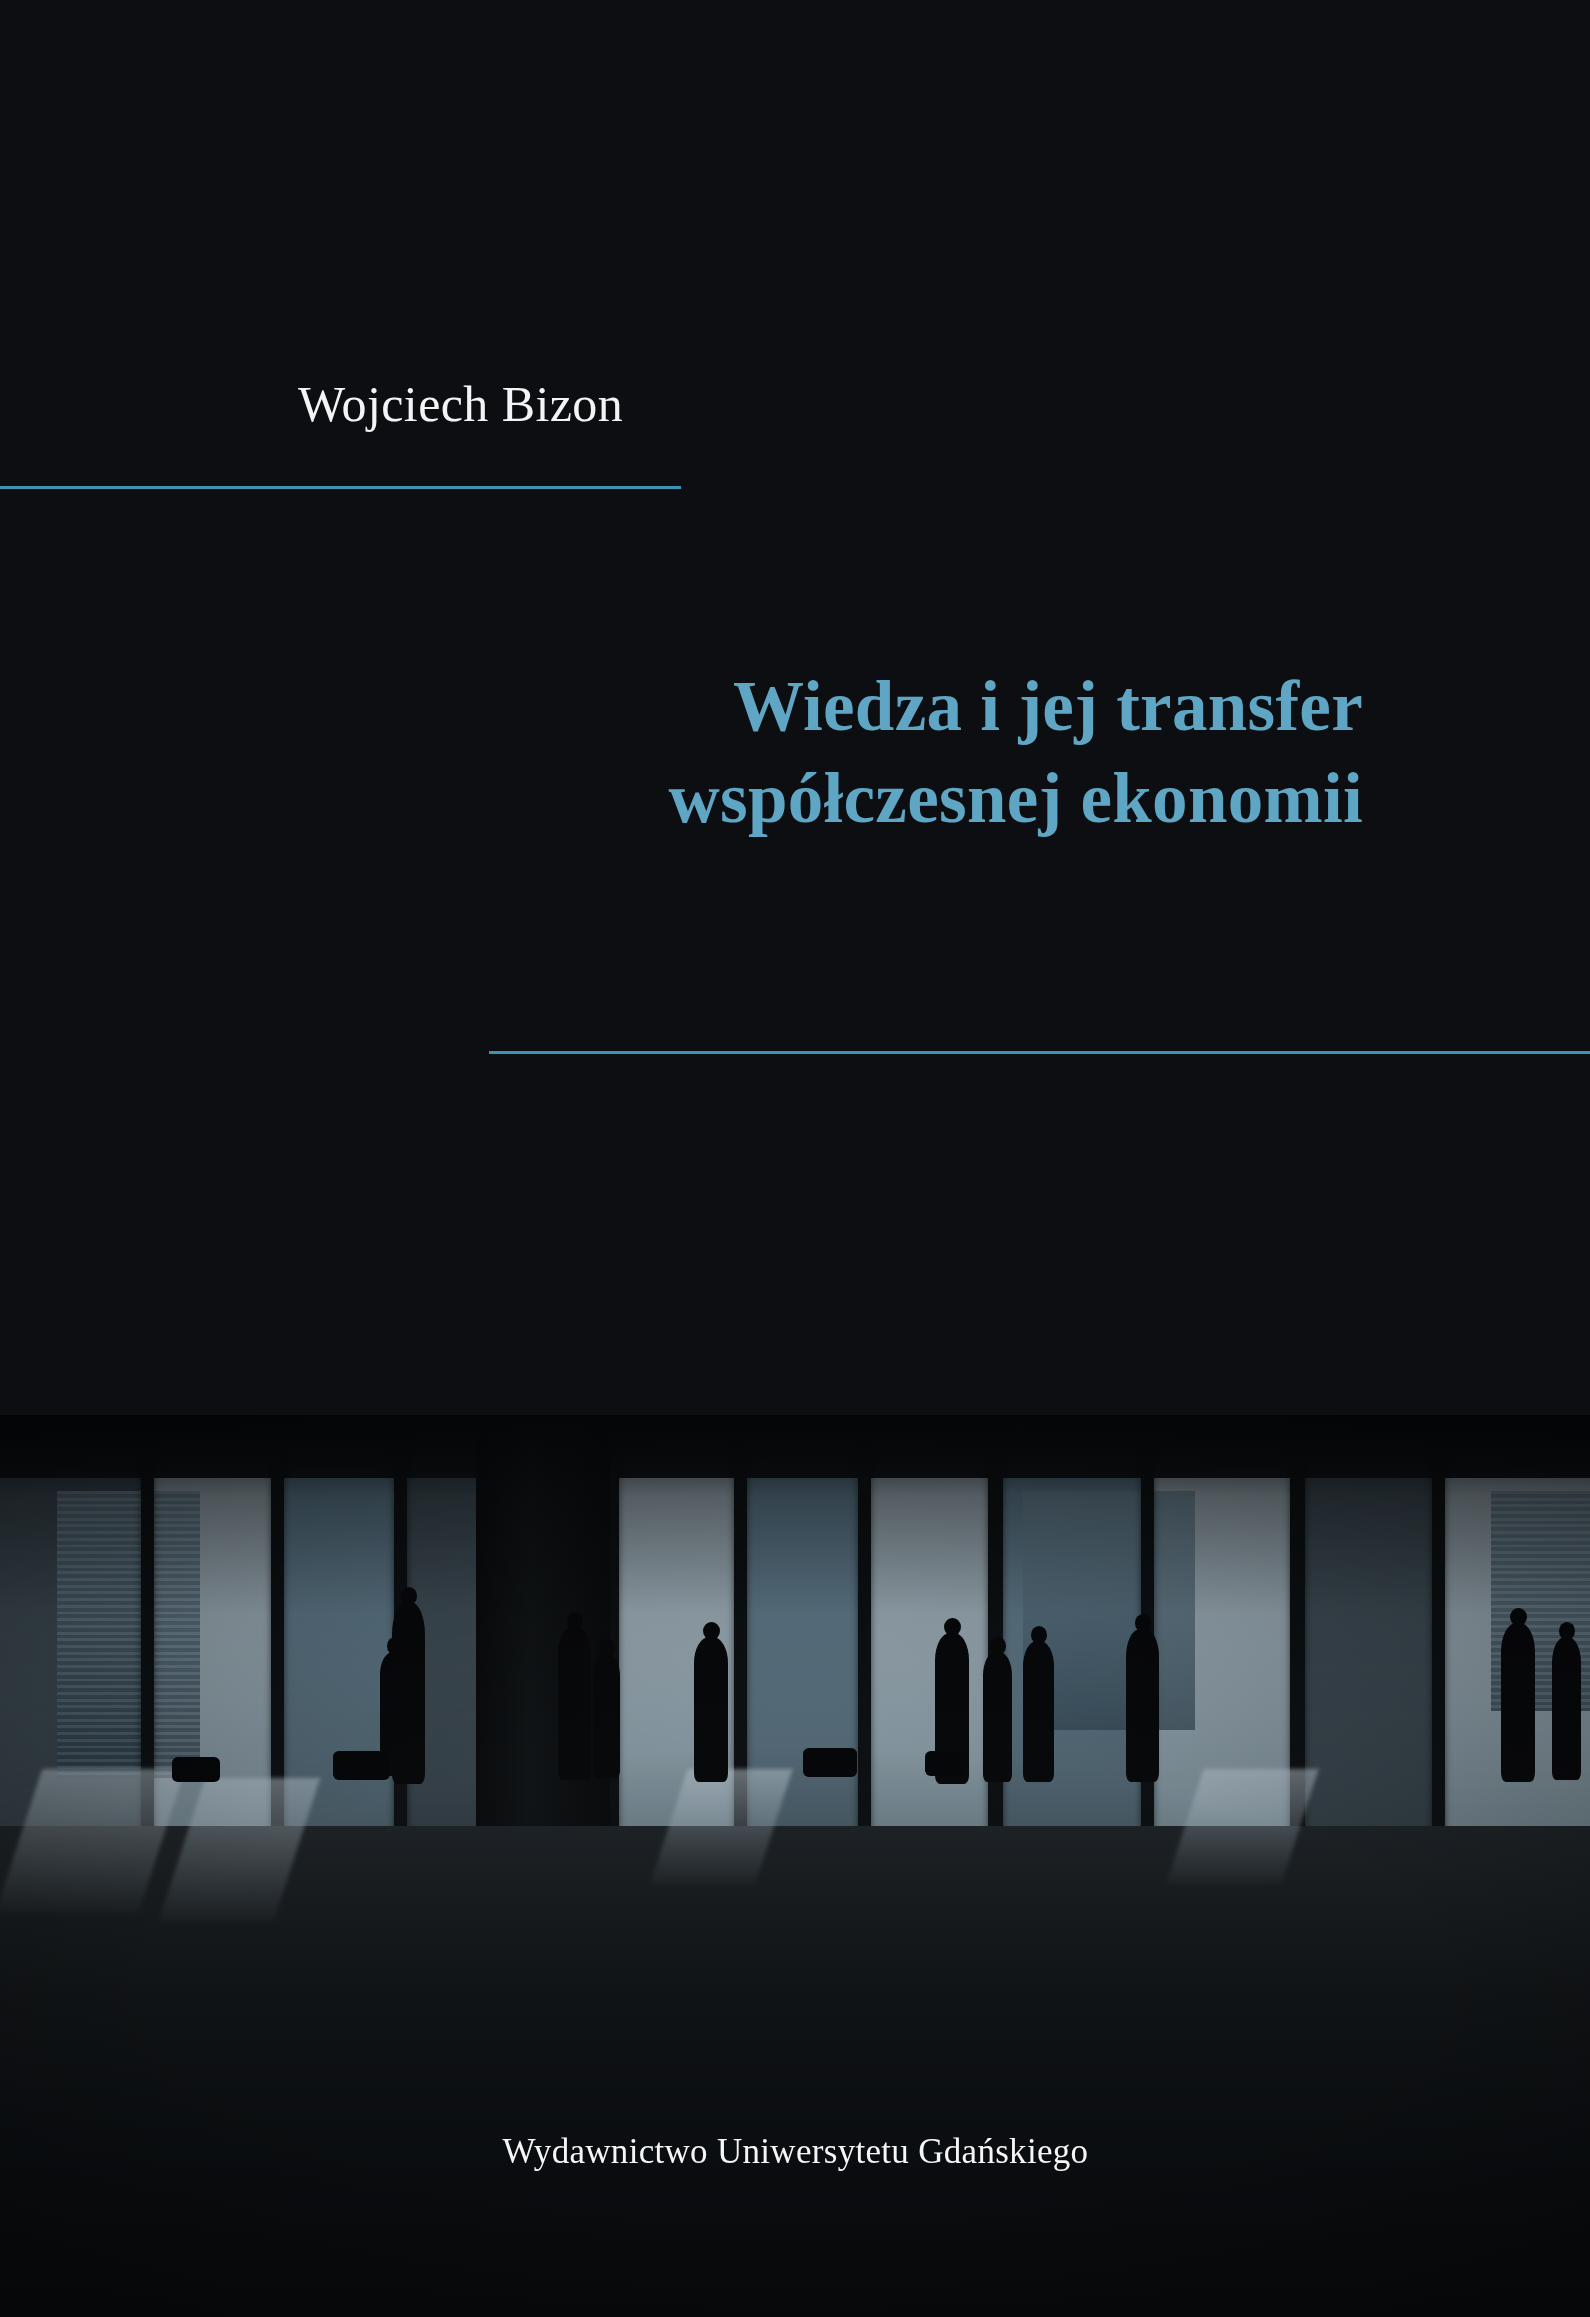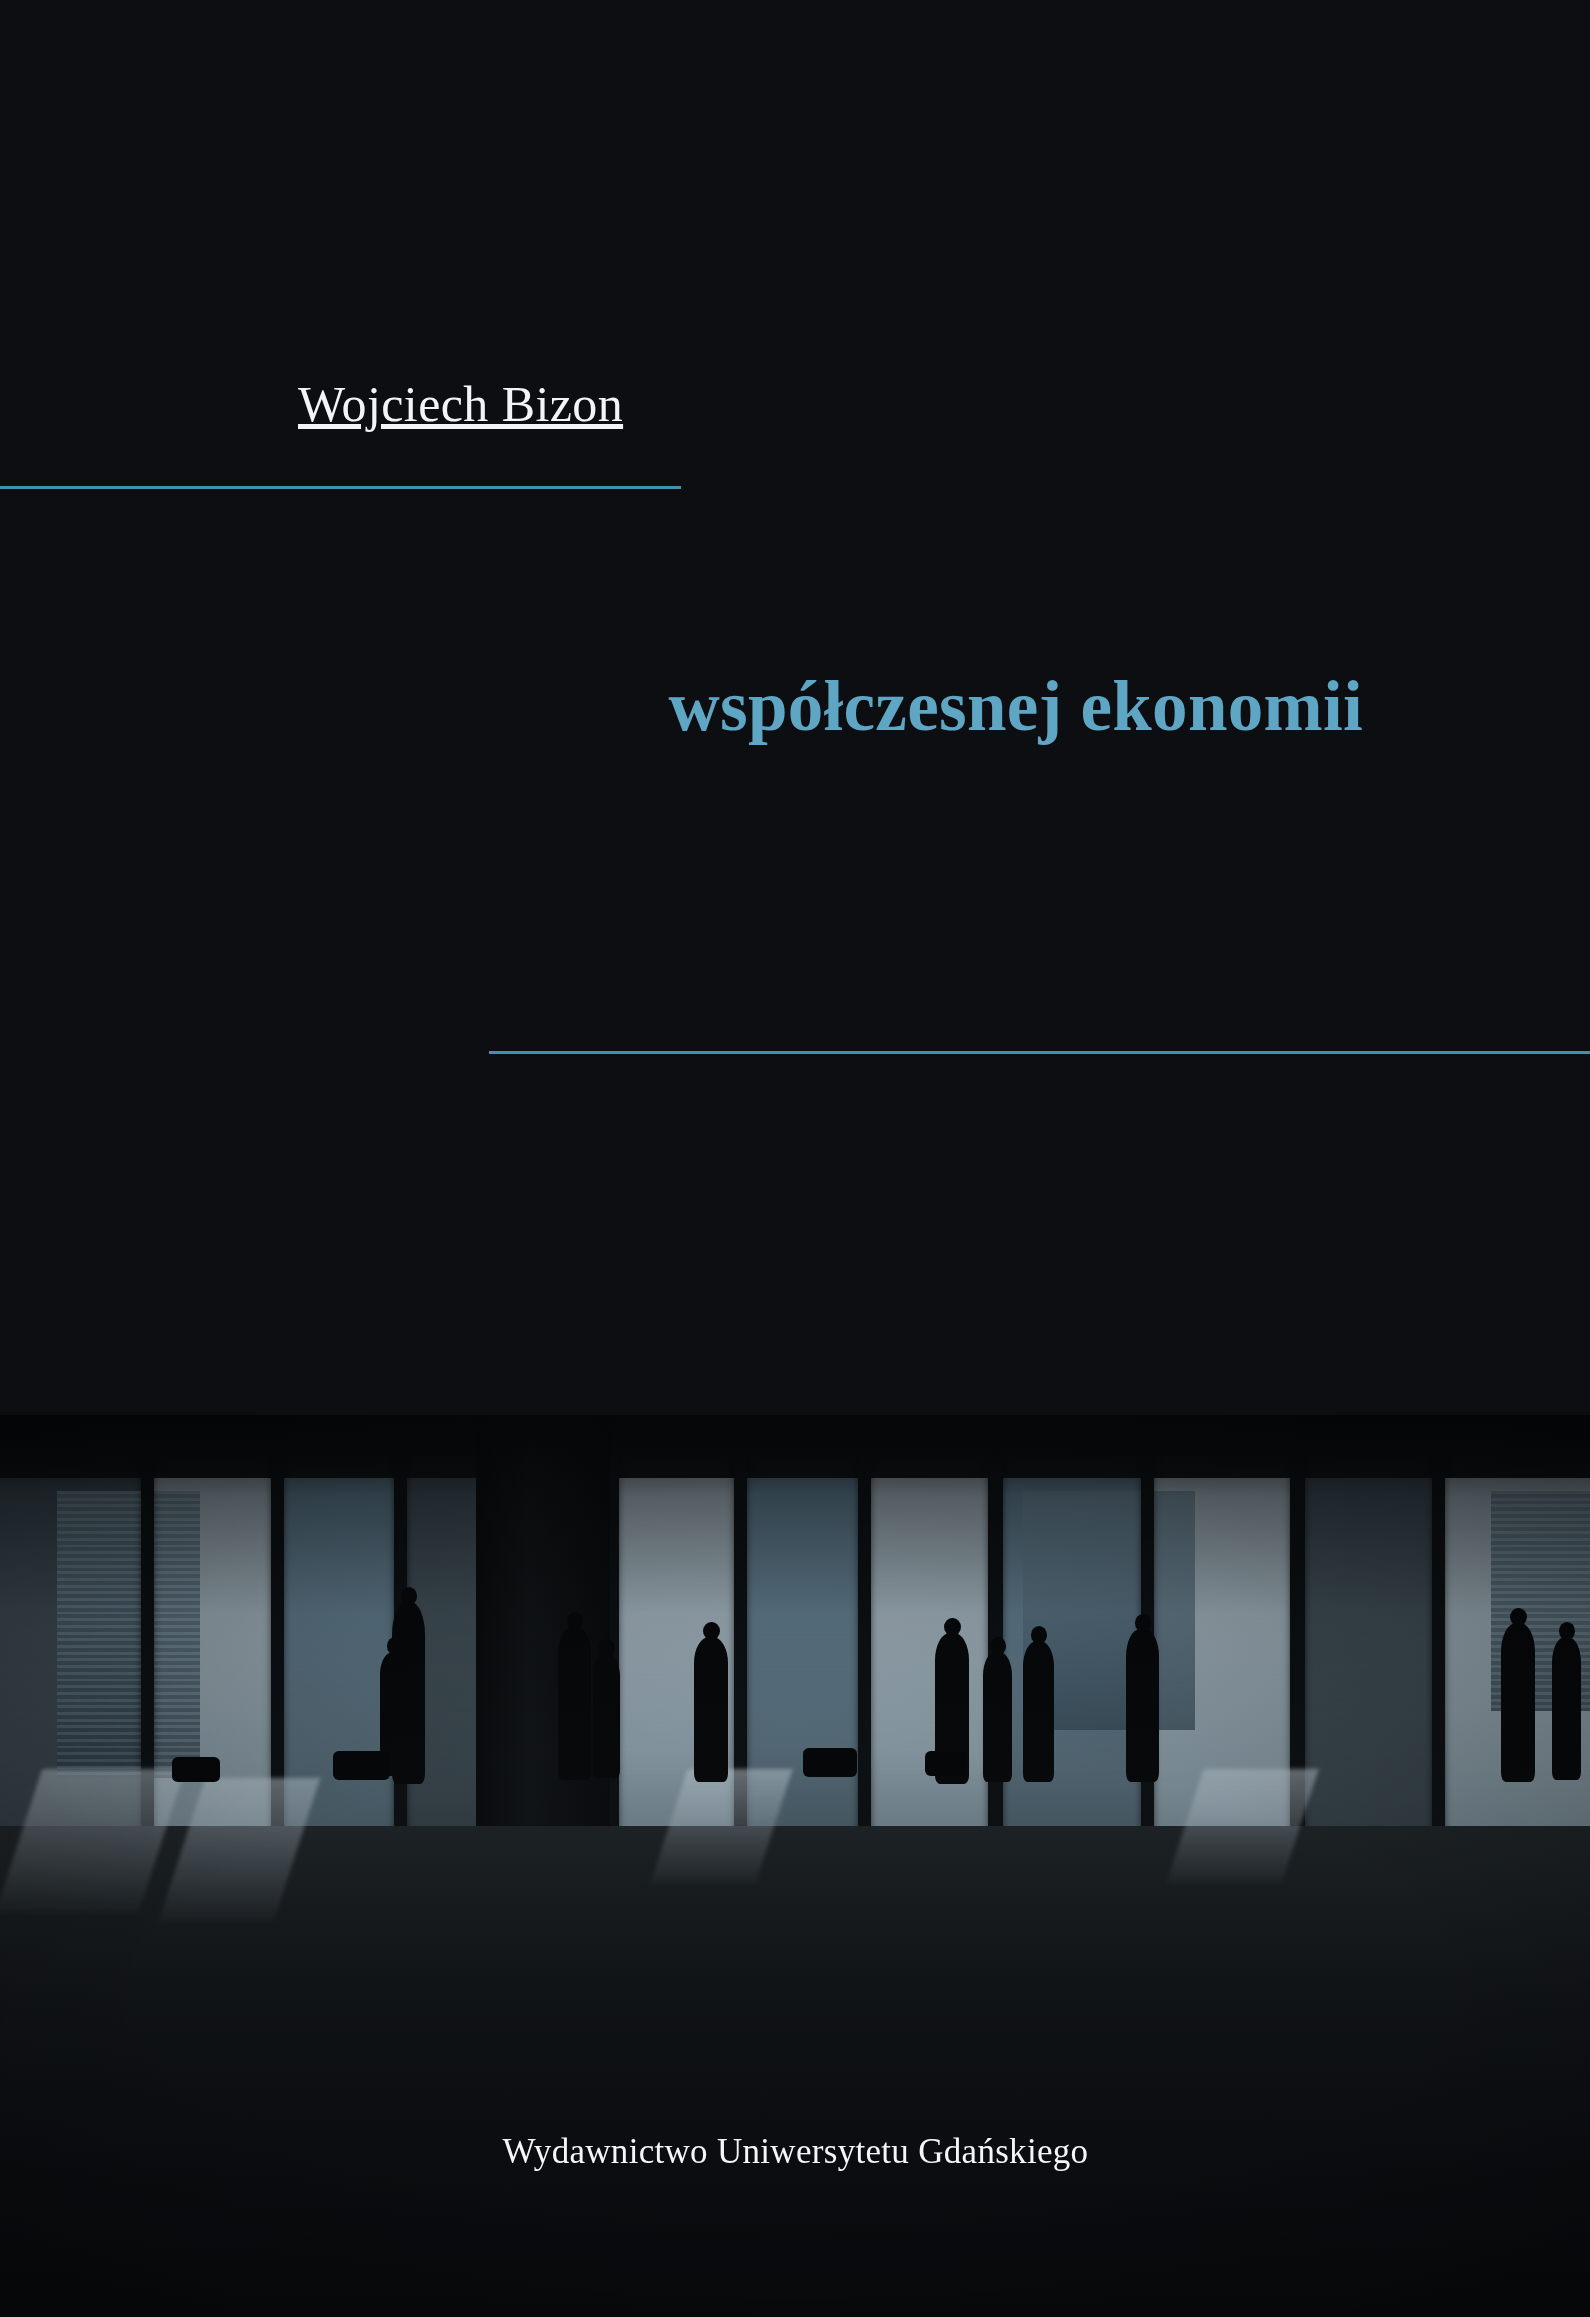--- a/index.html
+++ b/index.html
@@ -137,21 +137,20 @@
     z-index: 5;
   }
 
   .author {
     position: absolute;
     left: 298px;
     top: 375px;
     color: #f2f4f5;
     font-size: 50px;
     letter-spacing: 0.4px;
-    text-decoration: underline;
   }
 
   .rule-top {
     position: absolute;
     left: 0;
     top: 486px;
     width: 681px;
     height: 2.9px;
     background: #3f92b2;
   }
@@ -290,20 +289,21 @@
     <div class="photo-vignette"></div>
   </div>
 
   <div class="content">
 
     <div class="author">Wojciech Bizon</div>
 
     <div class="rule-top"></div>
 
     <h1 class="title">
+      <span class="line">Wiedza i jej transfer</span>
       <span class="line">współczesnej ekonomii</span>
     </h1>
 
     <div class="rule-mid"></div>
 
 
     <div class="publisher">Wydawnictwo Uniwersytetu Gdańskiego</div>
   </div>
 
 </div>

